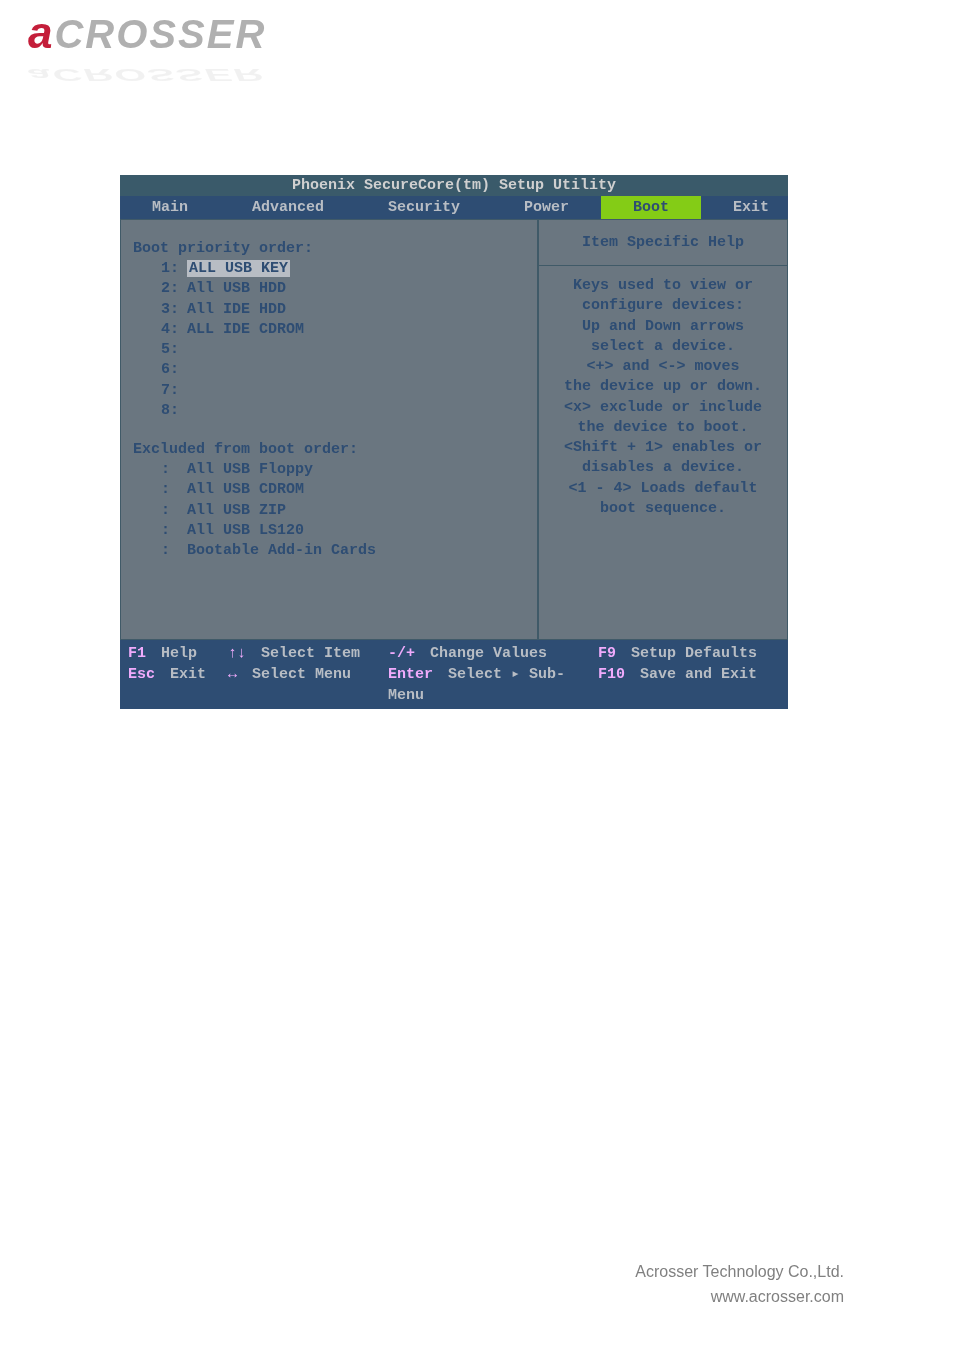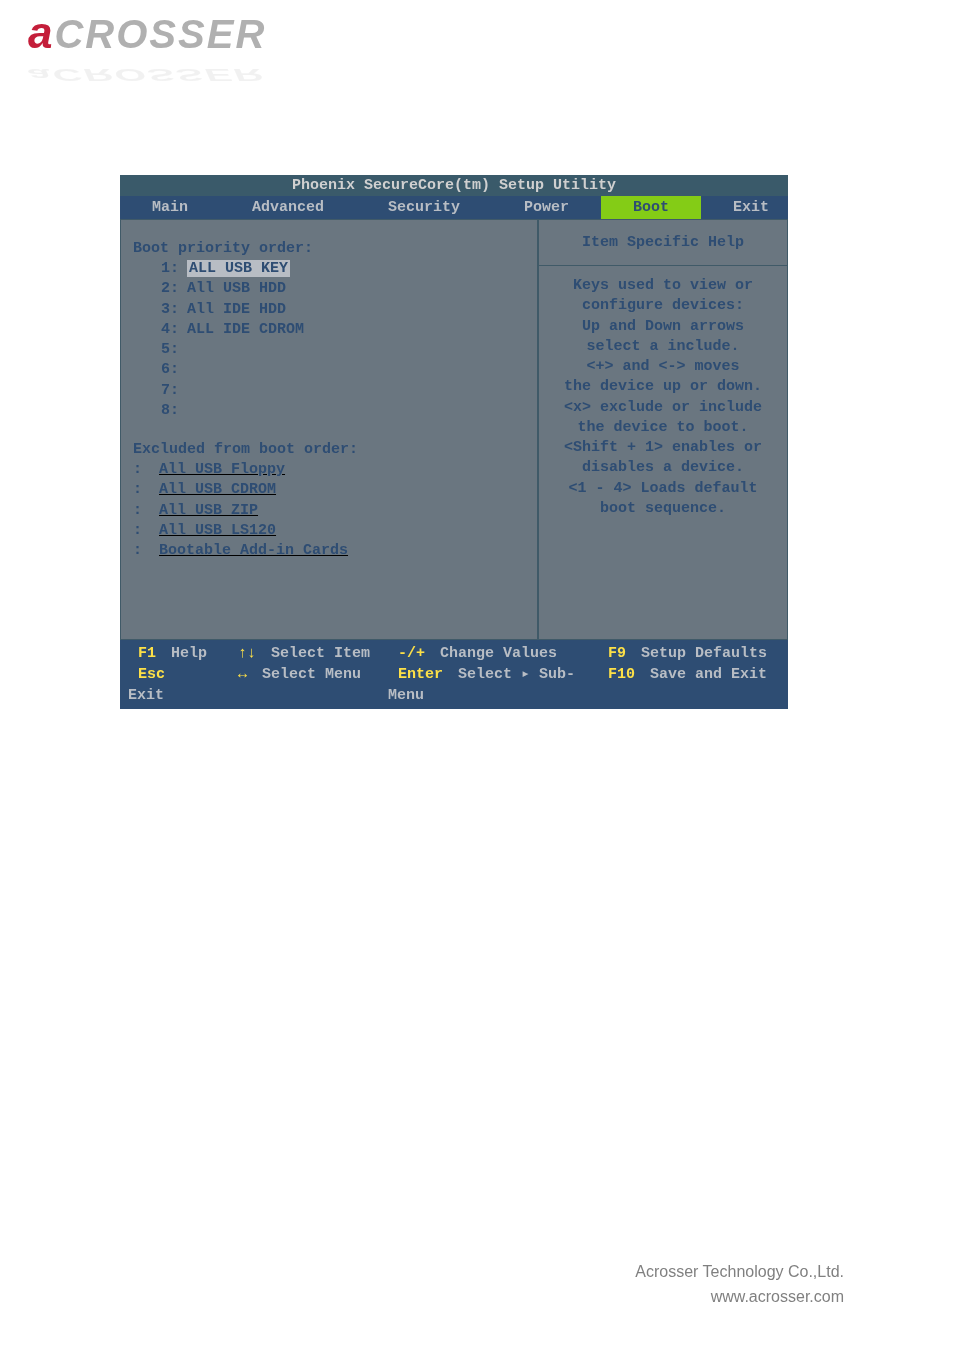--- a/index.html
+++ b/index.html
@@ -110,44 +110,43 @@
   .boot-item .idx {
     display: inline-block;
     width: 26px;
   }
   .boot-item.selected .val {
     background: #b8bdc4;
     color: #2e4d73;
     padding: 0 2px;
   }
   .excluded-list {
-    text-decoration: underline;
+    margin-left: 28px;
   }
   .excluded-item {
     color: #2e4d73;
     line-height: 1.35;
   }
   .excluded-item .idx {
     display: inline-block;
     width: 26px;
   }
   .footer-bar {
     background: #2e4d73;
     padding: 3px 8px;
     color: #b8bdc4;
     line-height: 1.4;
   }
   .footer-row {
     display: flex;
     gap: 0;
   }
   .footer-key {
-    color: #fde047;
+    color: #f0abfc;
     margin-right: 6px;
-    margin-left: 10px;
   }
   .footer-label {
     color: #b8bdc4;
     margin-right: 12px;
   }
   .footer-col {
     display: inline-block;
   }
   .company-footer {
     position: absolute;
@@ -230,21 +229,21 @@
         </div>
       </div>
     </div>
 
     <div class="help-panel">
       <div class="help-title">Item Specific Help</div>
       <div class="help-body">
         <div>Keys used to view or</div>
         <div>configure devices:</div>
         <div>Up and Down arrows</div>
-        <div>select a include.</div>
+        <div>select a device.</div>
         <div>&lt;+&gt; and &lt;-&gt; moves</div>
         <div>the device up or down.</div>
         <div>&lt;x&gt; exclude or include</div>
         <div>the device to boot.</div>
         <div>&lt;Shift + 1&gt; enables or</div>
         <div>disables a device.</div>
         <div>&lt;1 - 4&gt; Loads default</div>
         <div>boot sequence.</div>
       </div>
     </div>

